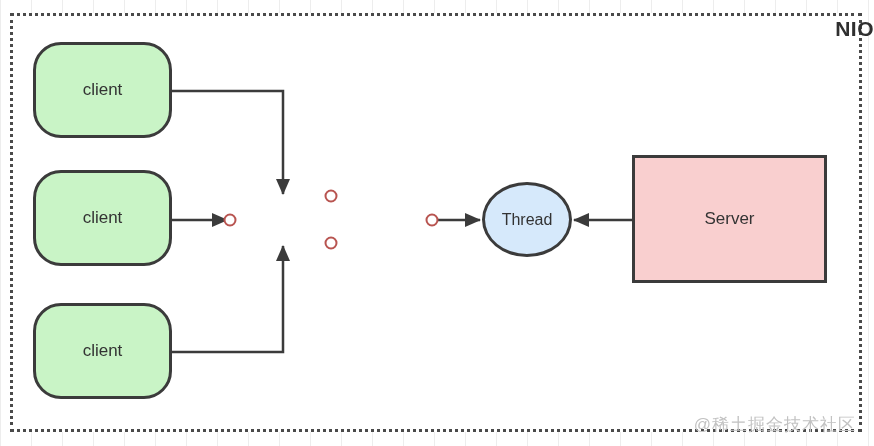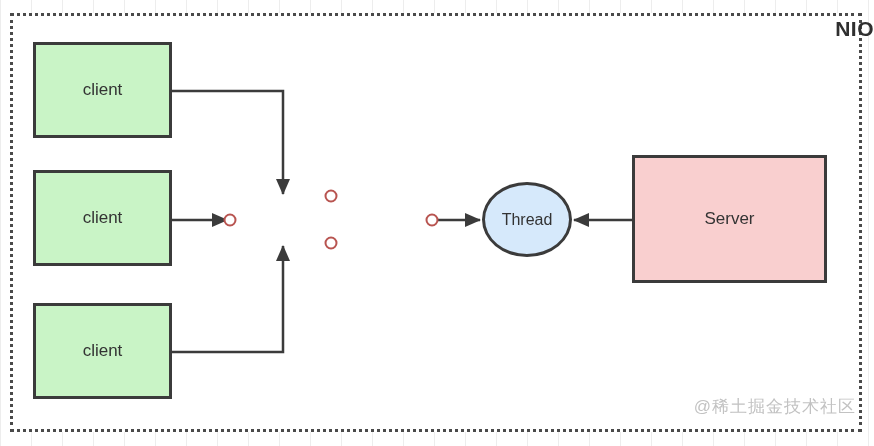--- a/index.html
+++ b/index.html
@@ -41,21 +41,21 @@
   .node {
     position: absolute;
     box-sizing: border-box;
     border: 3px solid #3b3b3b;
     display: flex;
     align-items: center;
     justify-content: center;
     font-size: 17px;
     color: #333333;
   }
-  .node-client  { left: 33px;  width: 139px; height: 96px; background: #c9f4c6; }
+  .node-client  { left: 33px;  width: 139px; height: 96px; background: #c9f4c6; border-radius: 28px; }
   .node-client1 { top: 42px;  }
   .node-client2 { top: 170px; }
   .node-client3 { top: 303px; }
   .node-selector {
     left: 230px; top: 196px; width: 202px; height: 47px;
     background: #f8f7cd; font-size: 16px;
   }
   .node-thread {
     left: 482px; top: 182px; width: 90px; height: 75px;
     background: #d6e9fb; border-radius: 50%; font-size: 16px;
@@ -66,21 +66,21 @@
   }
   .edges-layer {
     position: absolute;
     left: 0; top: 0;
     width: 874px; height: 446px;
     pointer-events: none;
   }
   .watermark {
     position: absolute;
     right: 18px;
-    bottom: 28px;
+    bottom: 10px;
     font-size: 17px;
     color: #c2c2c2;
     letter-spacing: 1px;
     margin-left: 12px;
   }
 </style>
 </head>
 <body>
 
 <div class="canvas">

